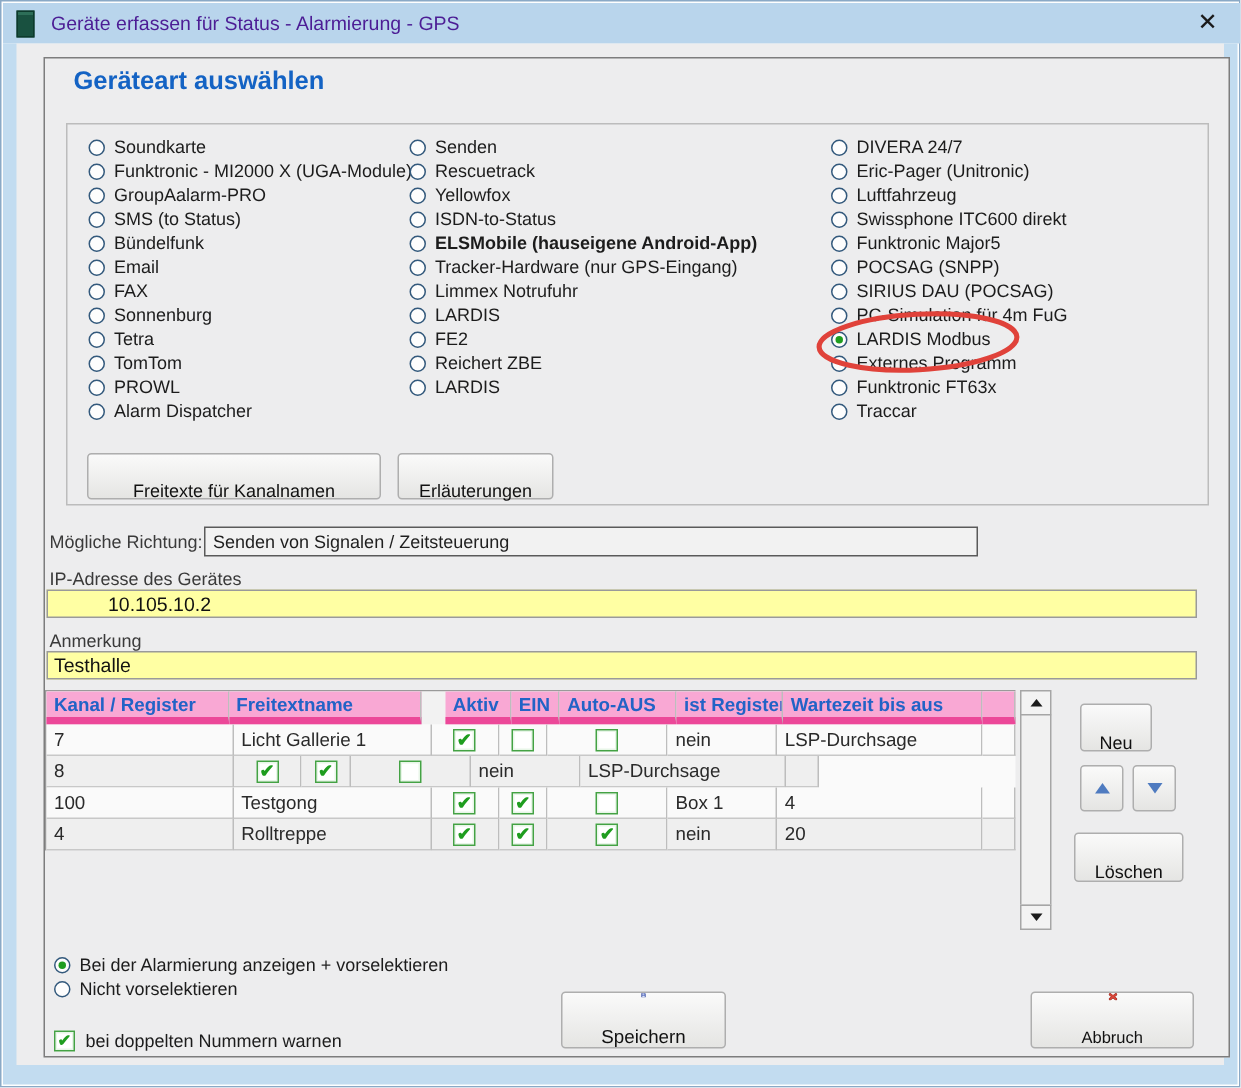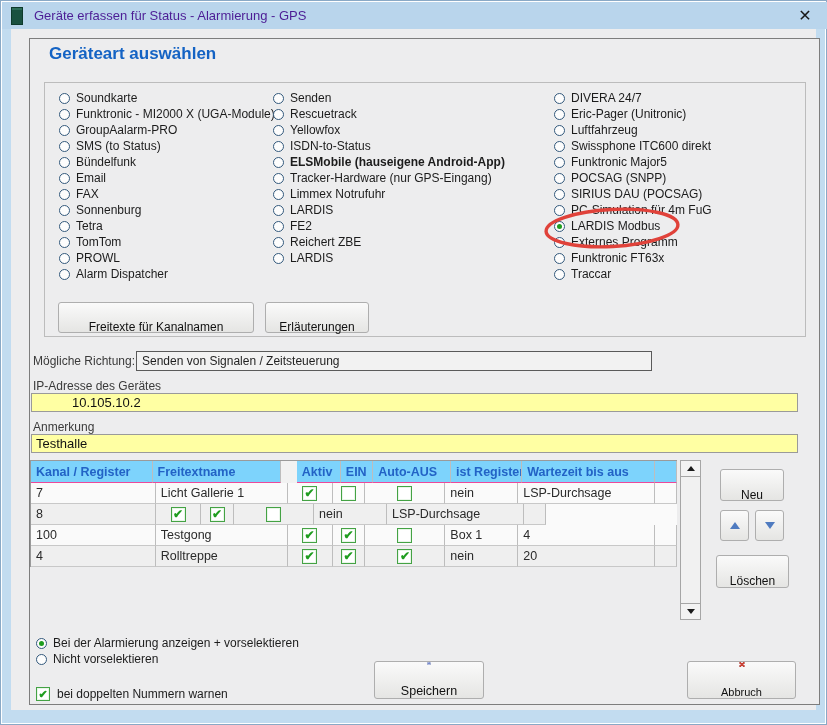--- a/index.html
+++ b/index.html
@@ -29,32 +29,32 @@
   .lbl{position:absolute;font-size:12px;color:#3a3a3a;white-space:nowrap;}
   #richtung-field{position:absolute;left:86px;top:312px;width:504px;height:18px;border:1px solid #5a5a5a;background:#f2f2f2;font-size:12px;line-height:18px;padding:0 5px;color:#1f1f1f;box-sizing:content-box;margin-left:20px;}
   .yellow{position:absolute;left:1px;width:767px;height:19px;background:#ffffa3;border:1px solid #9a9a9a;font-size:13px;padding:0 4px;color:#111;font-family:"Liberation Sans",sans-serif;box-sizing:border-box;}
   #ip-input{top:354px;padding-left:40px;}
   #anm-input{top:395px;}
   .tablewrap{position:absolute;left:0px;top:421px;width:647px;border-left:1px solid #9a9a9a;border-top:1px solid #9a9a9a;background:#fafafa;font-size:12.5px;box-sizing:border-box;}
   .trow{display:flex;height:21px;}
   .trow.thead{height:22px;background:#f2f2f2;}
   .trow.alt .tc{background:#efefef;}
   .tc{border-right:1px solid #bdbdbd;border-bottom:1px solid #c8c8c8;display:flex;align-items:center;padding:0 5px;box-sizing:border-box;color:#2a2a2a;overflow:hidden;white-space:nowrap;background:#fafafa;}
-  .thead .tc{font-weight:bold;color:#2263c6;border-bottom:1px solid #ec4899;background:#7dd3fc;}
+  .thead .tc{font-weight:bold;color:#2263c6;border-bottom:5px solid #ec4899;background:#f9a8d4;}
   .tc.ctr{justify-content:center;padding:0;}
   .cb{width:15px;height:15px;border:1px solid #44a244;background:#ffffff;display:flex;align-items:center;justify-content:center;font-size:12px;line-height:12px;color:#1f9d1f;font-weight:bold;box-sizing:border-box;box-shadow:inset 0 0 0 1px #e8f6e8;}
   .cb.small{width:14px;height:14px;font-size:11px;}
   #vscroll{position:absolute;left:650px;top:421px;width:21px;height:160px;box-sizing:border-box;}
   .sbtn{position:absolute;left:0;width:21px;height:17px;border:1px solid #a6a6a6;background:#f3f3f3;display:flex;align-items:center;justify-content:center;box-sizing:border-box;cursor:pointer;}
   #sb-up{top:0;}
   #sb-down{bottom:0;}
   .sthumb{position:absolute;left:0;top:16px;bottom:16px;width:21px;border:1px solid #a6a6a6;background:#f1f1f1;box-sizing:border-box;cursor:pointer;}
   .tri-up-sm{width:0;height:0;border-left:4px solid transparent;border-right:4px solid transparent;border-bottom:5px solid #1b1b1b;}
   .tri-down-sm{width:0;height:0;border-left:4px solid transparent;border-right:4px solid transparent;border-top:5px solid #1b1b1b;}
-  #btn-neu{left:690px;top:430px;width:64px;height:32px;}
+  #btn-neu{left:690px;top:430px;width:48px;height:32px;}
   #btn-up{left:690px;top:471px;width:29px;height:31px;}
   #btn-down{left:725px;top:471px;width:29px;height:31px;}
   #btn-del{left:686px;top:516px;width:73px;height:33px;}
   .tri-up{width:0;height:0;border-left:5px solid transparent;border-right:5px solid transparent;border-bottom:7px solid #4f7bc0;}
   .tri-down{width:0;height:0;border-left:5px solid transparent;border-right:5px solid transparent;border-top:7px solid #4f7bc0;}
   #opts{position:absolute;left:6px;top:596px;display:flex;flex-direction:column;}
   #dupwarn{position:absolute;left:6px;top:647px;height:16px;display:flex;align-items:center;gap:7px;font-size:12px;color:#1c1c1c;cursor:pointer;}
   #btn-save{left:344px;top:622px;width:110px;height:38px;font-size:12.5px;}
   #btn-cancel{left:657px;top:622px;width:109px;height:38px;font-size:11px;}
   svg{display:block;}

